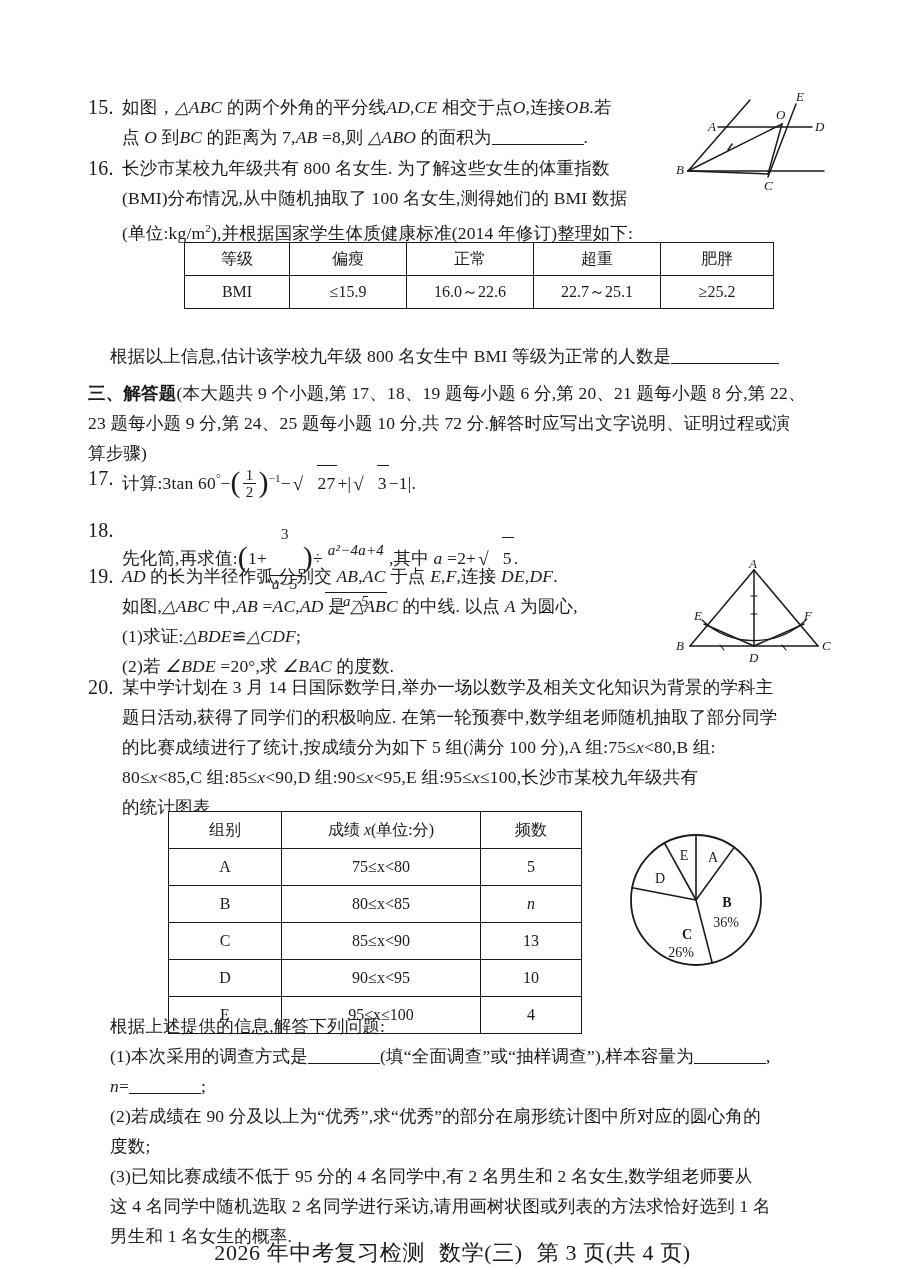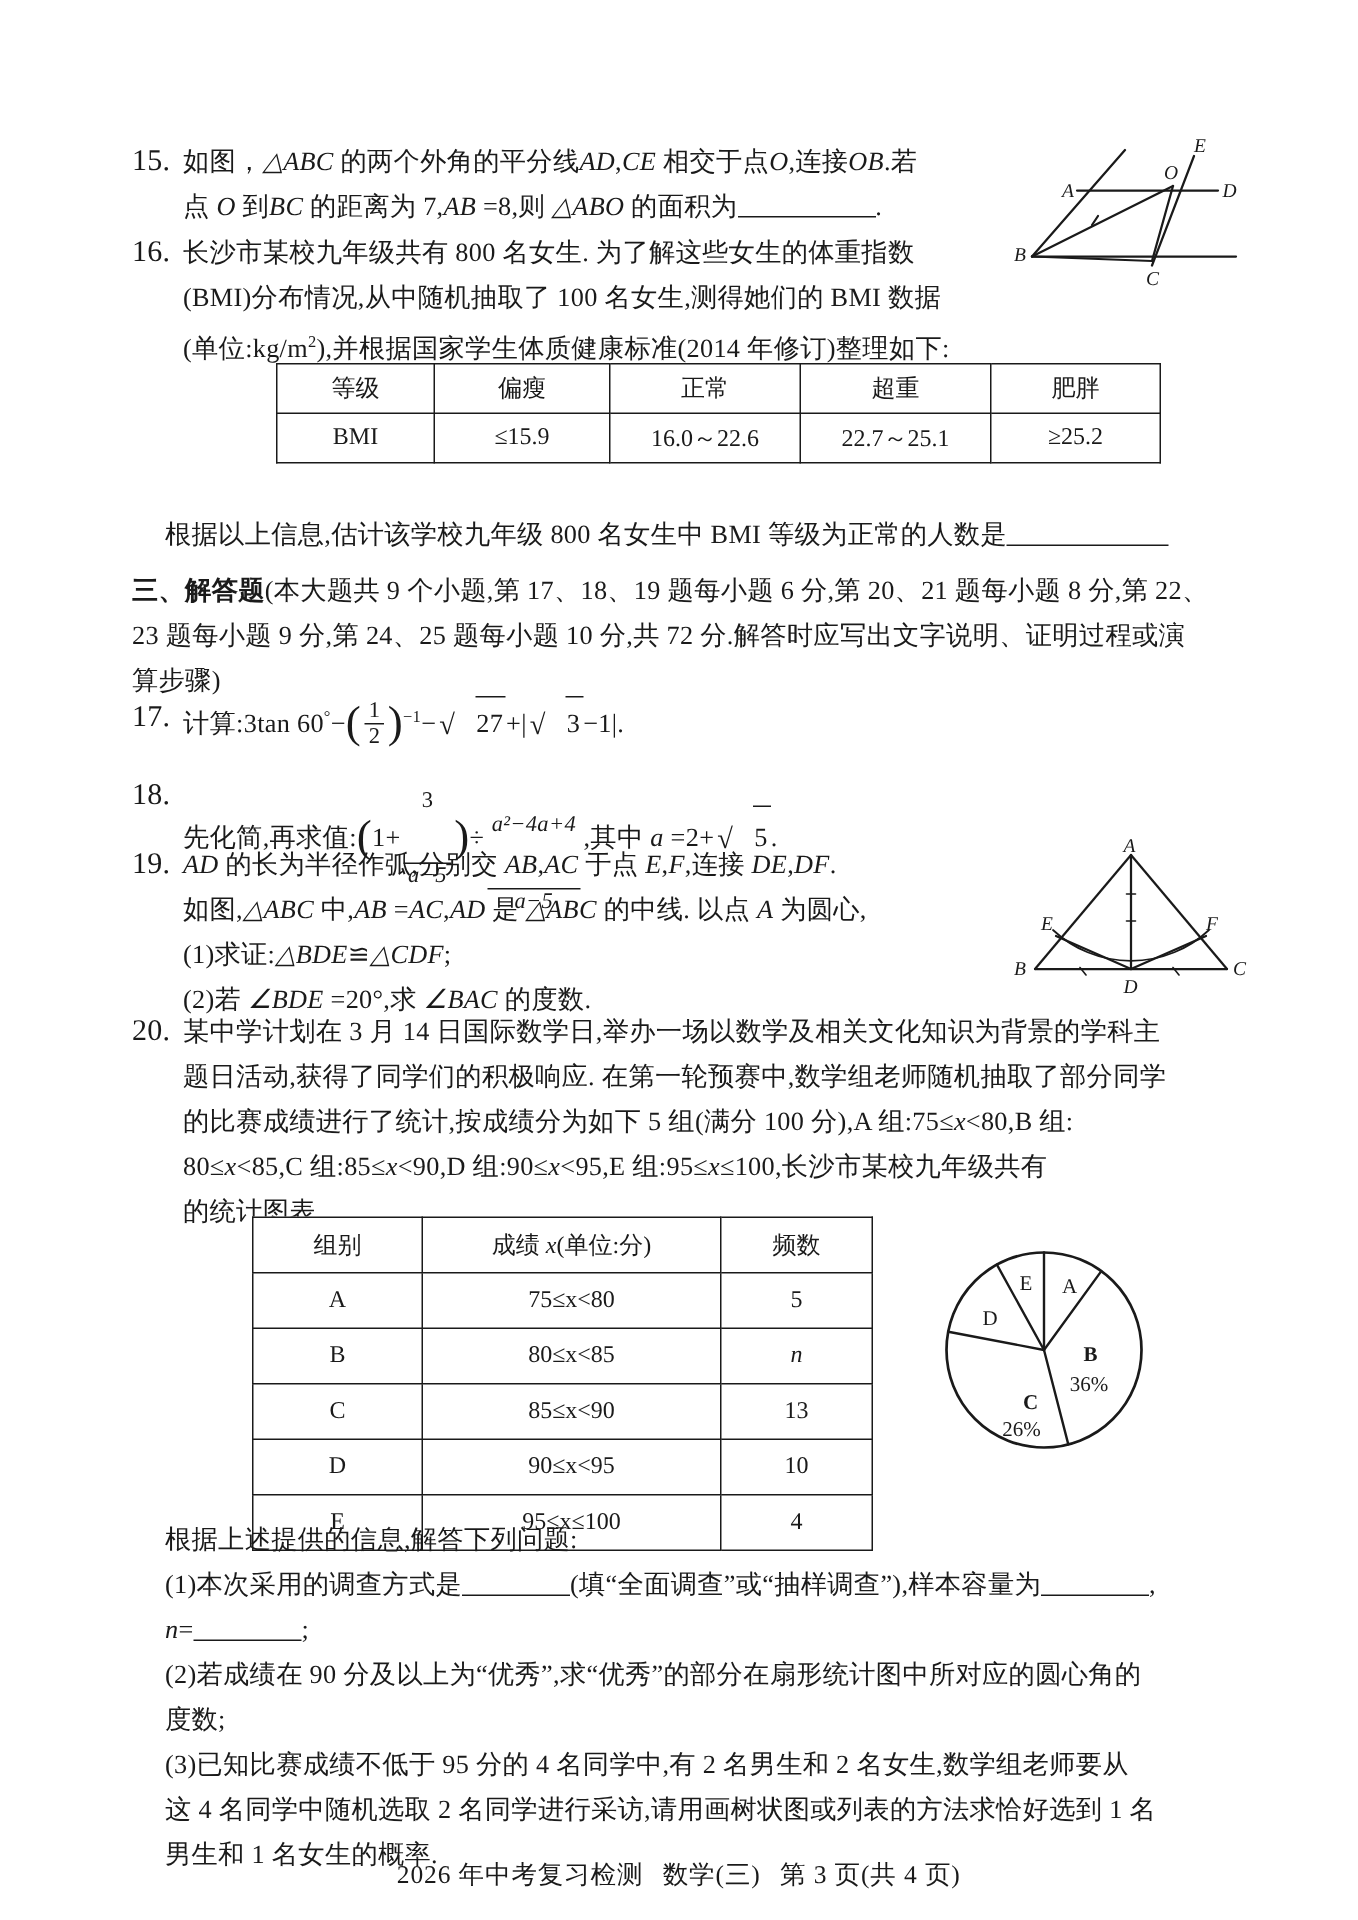--- a/index.html
+++ b/index.html
@@ -109,21 +109,21 @@
   .figure { position: absolute; }
   .fig-svg { display: block; }
 
   
   #footer {
     position: absolute;
     left: 0;
     top: 1238px;
     width: 905px;
     text-align: center;
-    font-size: 17px;
+    font-size: 22px;
     letter-spacing: 0.6px;
   }
   #footer span { margin: 0 4px; }
   .sect-head { font-weight: bold; }
 </style>
 </head>
 <body>
 
 <div class="page">
 

